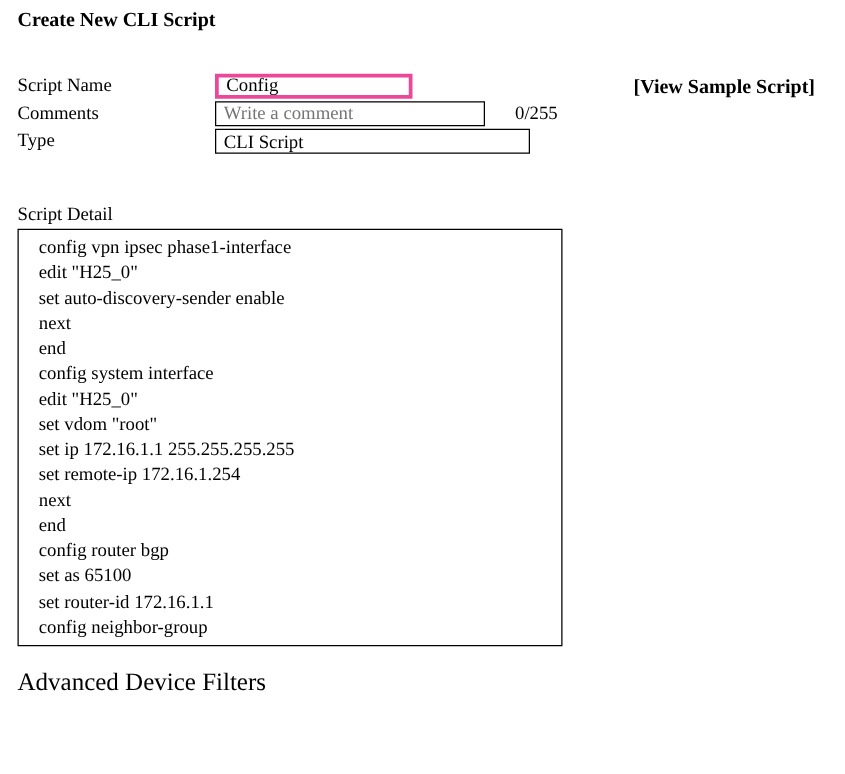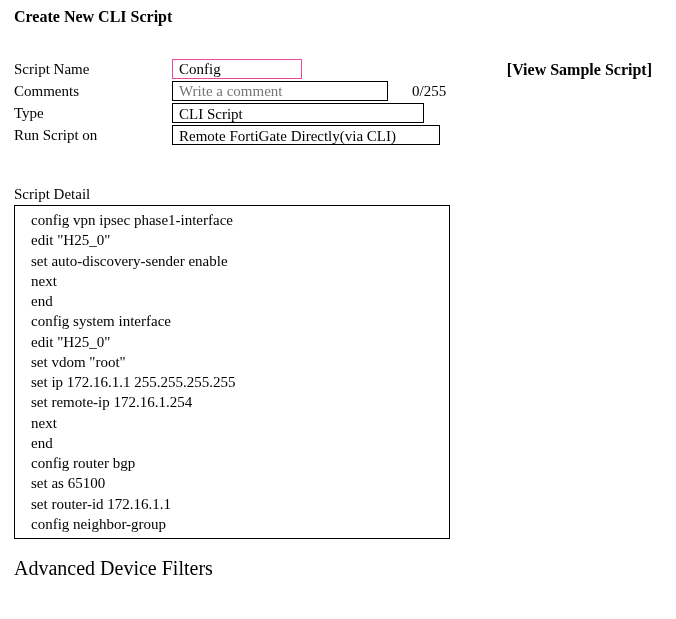--- a/index.html
+++ b/index.html
@@ -40,21 +40,21 @@
     .boxed {
       border: 1px solid #000;
       height: 20px;
       line-height: 20px;
       padding: 0 6px;
       box-sizing: border-box;
       font-family: "Times New Roman", Times, serif;
       font-size: 15px;
       background: #fff;
     }
-    .input-name { width: 130px; border: 1px solid #ec4899; outline: none; }
+    .input-name { width: 158px; border: 3px solid #ec4899; outline: none; }
     .input-comments { width: 216px; border: 1px solid #000; outline: none; }
     .sel-type { display:inline-block; width: 252px; border: 1px solid #000; }
     .sel-run  { display:inline-block; width: 268px; border: 1px solid #000; }
     .char-count { margin-left: 24px; font-size: 15px; }
     .section-label {
       font-size: 15px;
       margin-bottom: 2px;
     }
     .script-detail-box {
       width: 436px;
@@ -89,24 +89,20 @@
     <div class="form-label">Comments</div>
     <input class="boxed input-comments" type="text" placeholder="Write a comment" style="">
     <span class="char-count">0/255</span>
   </div>
 
   <div class="form-row">
     <div class="form-label">Type</div>
     <span class="boxed sel-type">CLI Script</span>
   </div>
 
-  <div class="form-row">
-    <div class="form-label">Run Script on</div>
-    <span class="boxed sel-run">Remote FortiGate Directly(via CLI)</span>
-  </div>
 </div>
 
 <div class="section-label">Script Detail</div>
 
 <div class="script-detail-box">config vpn ipsec phase1-interface
 edit "H25_0"
 set auto-discovery-sender enable
 next
 end
 config system interface

